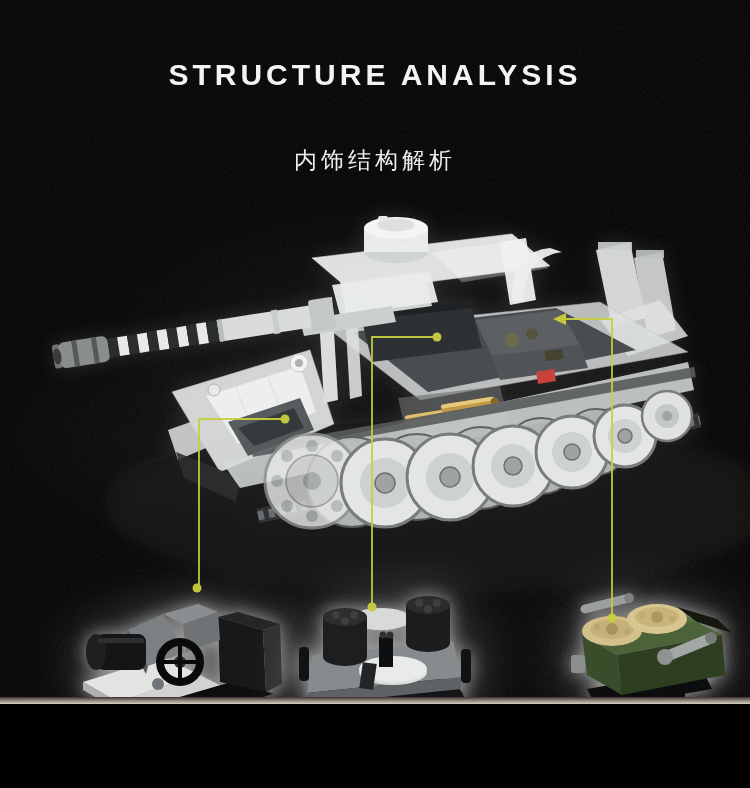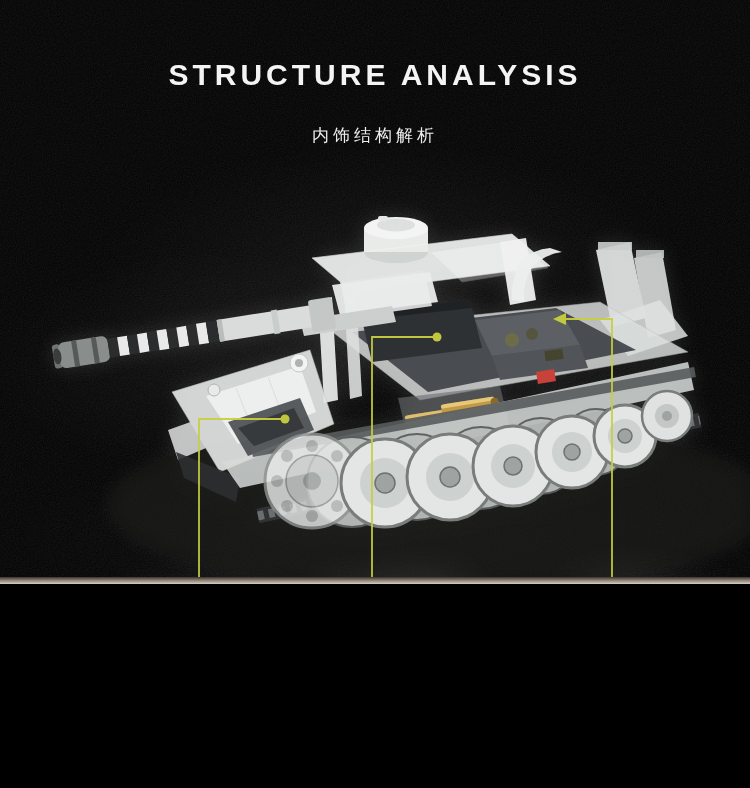--- a/index.html
+++ b/index.html
@@ -1,36 +1,36 @@
 <!DOCTYPE html>
 <html><head>
 <meta charset="utf-8">
 <style>
   html,body{margin:0;padding:0;background:#000;}
   .stage{
-    position:relative;width:750px;height:584px;overflow:hidden;
+    position:relative;width:750px;height:704px;overflow:hidden;
     background:#020202;
     font-family:"Liberation Sans","DejaVu Sans",sans-serif;
   }
   .stage::before{
     content:"";position:absolute;inset:0;z-index:1;pointer-events:none;
     background:
       radial-gradient(ellipse 420px 200px at 52% 48%, rgba(255,255,255,0.055), transparent 70%),
       radial-gradient(ellipse 320px 160px at 28% 62%, rgba(255,255,255,0.045), transparent 70%),
       radial-gradient(ellipse 500px 120px at 50% 92%, rgba(255,255,255,0.03), transparent 75%);
   }
   .bg-noise{position:absolute;inset:0;z-index:0;}
   .header{position:absolute;top:58px;left:0;width:100%;text-align:center;z-index:4;}
   .title{
     color:#f4f4f4;font-size:30px;font-weight:700;letter-spacing:4px;
     margin:0;line-height:1.1;
   }
   .subtitle{
-    color:#ededed;font-size:17px;font-weight:400;letter-spacing:4px;
-    margin:36px 0 0 0;line-height:1.1;
+    color:#ededed;font-size:23px;font-weight:400;letter-spacing:4px;
+    margin:57px 0 0 0;line-height:1.1;
   }
   .tank-layer{position:absolute;left:0;top:0;z-index:2;}
   .callout-layer{position:absolute;left:0;top:0;z-index:5;pointer-events:none;}
   .component{position:absolute;z-index:3;}
   .component svg{
     filter:drop-shadow(0 0 9px rgba(255,255,255,0.55)) drop-shadow(0 0 28px rgba(255,255,255,0.28));
   }
   .tank-layer svg{filter:drop-shadow(0 0 10px rgba(255,255,255,0.12));}
   .footer-strip{
     position:absolute;left:0;bottom:0;width:100%;height:7px;z-index:6;

